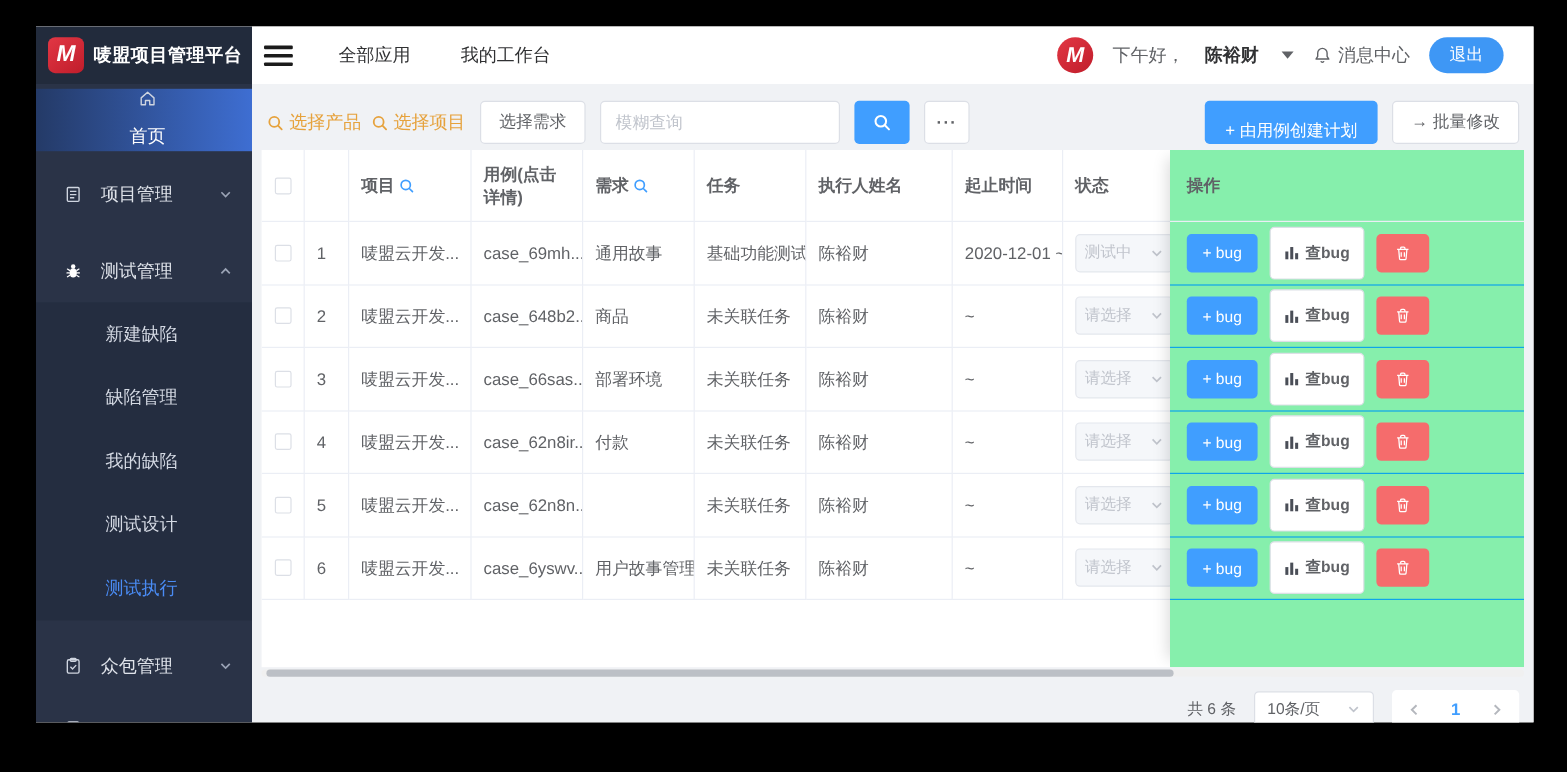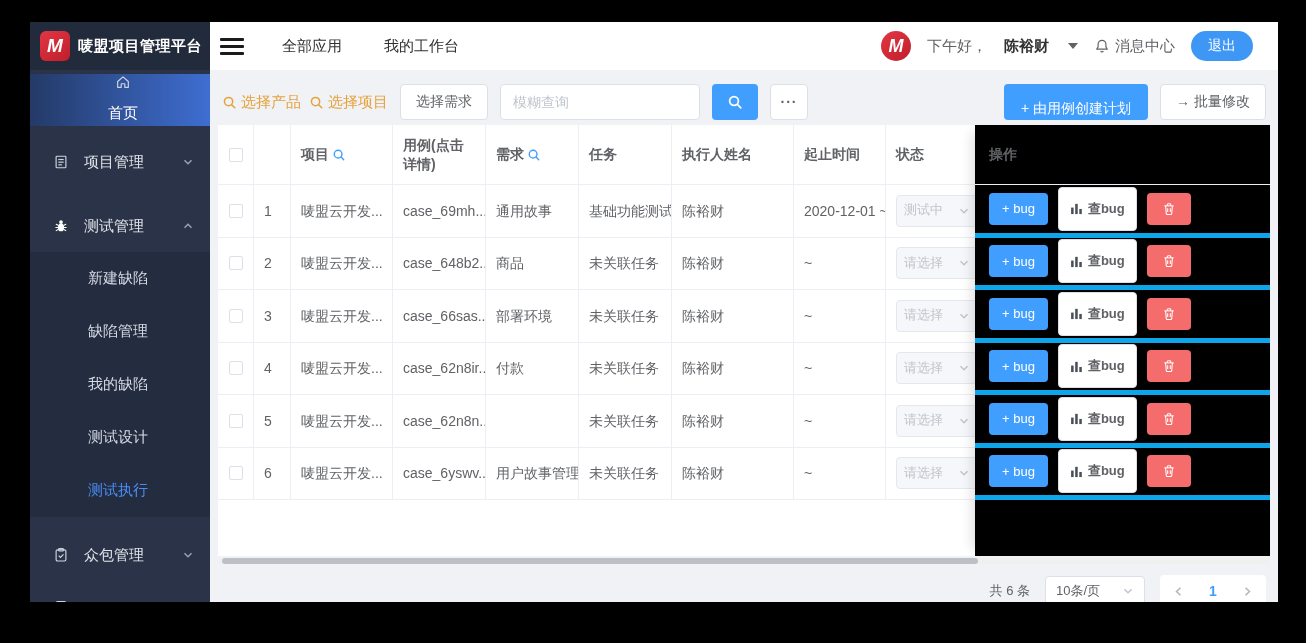--- a/index.html
+++ b/index.html
@@ -59,23 +59,23 @@
   .cell { display:flex; align-items:center; padding:0 10px; font-size:14px; color:#606266; border-right:1px solid #ebeef5; border-bottom:1px solid #ebeef5; overflow:hidden; white-space:nowrap; line-height:1.3; }
   .cell.center { justify-content:center; padding:0 4px; }
   .cell.wrap { white-space:normal; }
   .checkbox { width:14px; height:14px; border:1px solid #dcdfe6; border-radius:2px; background:#fff; flex:none; cursor:pointer; }
   .q-icon { color:#409eff; display:flex; margin-left:3px; flex:none; }
   .status-select { width:82px; height:32px; background:#f5f7fa; border:1px solid #e4e7ed; border-radius:4px; display:flex; align-items:center; gap:3px; padding:0 7px; color:#c0c4cc; font-size:13px; cursor:not-allowed; flex:none; }
   .status-select .ss-text { flex:1; overflow:hidden; white-space:nowrap; }
   .status-select .sv { color:#c0c4cc; display:flex; flex:none; }
 
   
-  .op-panel { position:absolute; top:0; right:0; bottom:0; width:295px; background:#000000; box-shadow:-9px 0 12px -7px rgba(0,0,0,.15); }
+  .op-panel { position:absolute; top:0; right:0; bottom:0; width:295px; background:#86efac; box-shadow:-9px 0 12px -7px rgba(0,0,0,.15); }
   .op-head { height:60px; display:flex; align-items:center; padding:0 14px; font-size:14px; font-weight:600; color:#606266; border-bottom:1px solid #ebeef5; }
-  .op-row { height:52.5px; display:flex; align-items:center; gap:10px; padding:0 14px; border-bottom:5px solid #0ea5e9; }
+  .op-row { height:52.5px; display:flex; align-items:center; gap:10px; padding:0 14px; border-bottom:1px solid #0ea5e9; }
   .btn-bug { height:32px; padding:0 13px; background:#409eff; border:none; border-radius:4px; color:#fff; font-size:13px; cursor:pointer; font-family:inherit; white-space:nowrap; }
   .btn-viewbug { height:44px; padding:4px 11px; background:#fff; border:1px solid #dcdfe6; border-radius:4px; color:#606266; font-size:13px; cursor:pointer; font-family:inherit; display:flex; align-items:center; gap:5px; white-space:nowrap;font-weight:bold; }
   .btn-del { width:44px; height:32px; background:#f56c6c; border:none; border-radius:4px; display:flex; align-items:center; justify-content:center; cursor:pointer; }
 
   
   .h-scrollbar { height:6px; margin:2px 0 0 0; background:#f0f0f0; border-radius:3px; position:relative; flex:none; }
   .h-thumb { position:absolute; left:4px; top:0; height:6px; width:756px; background:#bcc0c6; border-radius:3px; cursor:pointer; }
   .footer { flex:none; display:flex; align-items:center; justify-content:flex-end; gap:15px; padding:11px 4px 0 0; color:#606266; font-size:13px; }
   .page-size-select { width:100px; height:30px; background:#fff; border:1px solid #dcdfe6; border-radius:4px; display:flex; align-items:center; justify-content:space-between; padding:0 10px; color:#606266; cursor:pointer; }
   .page-size-select .sv { color:#c0c4cc; display:flex; }

